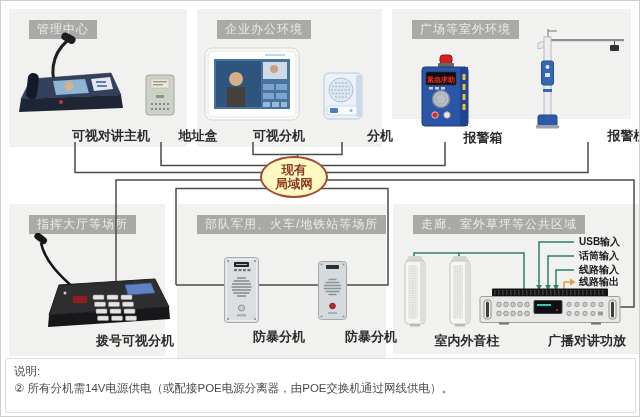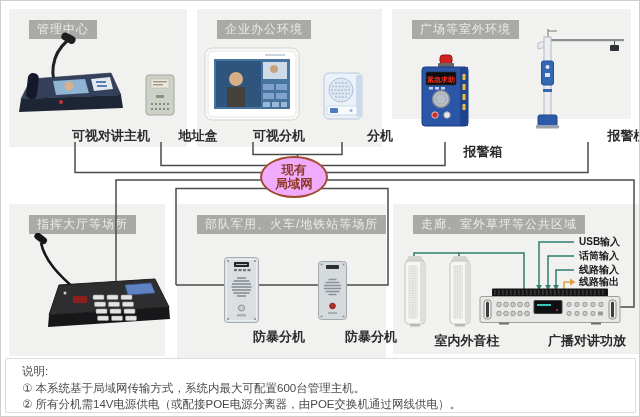--- a/index.html
+++ b/index.html
@@ -18,29 +18,29 @@
   .device{position:absolute;z-index:3;}
   .dev-label{
     position:absolute;transform:translateX(-50%);z-index:3;
     font-size:13px;font-weight:600;color:#2b2b2b;white-space:nowrap;margin-left:38px;
   }
   .io-label{
     position:absolute;z-index:3;font-size:10px;font-weight:600;color:#1c1c1c;white-space:nowrap;
   }
   #lan-node{
     position:absolute;left:259px;top:155px;width:68px;height:42px;
-    background:#f0abfc;border:2px solid #a34b30;border-radius:50%;
+    background:#fef9c3;border:2px solid #a34b30;border-radius:50%;
     display:flex;flex-direction:column;align-items:center;justify-content:center;
     z-index:4;box-sizing:border-box;
   }
   #lan-node span{font-size:12.5px;font-weight:bold;color:#8c3822;line-height:14px;}
   #notes{
     position:absolute;left:4px;top:357px;width:631px;height:55px;background:#ffffff;
     border:1px solid #dcdcda;border-radius:2px;box-sizing:border-box;
-    padding:4px 16px;z-index:3;
+    padding:4px 8px;z-index:3;
   }
   #notes div{font-size:11.5px;color:#4a4a4a;line-height:16.5px;white-space:nowrap;}
 </style>
 </head>
 <body>
 
 <div id="stage">
 
   <div class="panel" style="left:8px;top:8px;width:178px;height:138px">
     <span class="panel-header">管理中心</span>
@@ -338,36 +338,36 @@
     </g>
     <rect x="119" y="23.5" width="5" height="4" fill="#9b9c98"></rect>
     <rect x="20" y="34.5" width="10" height="2" fill="#707070"></rect>
     <rect x="112" y="34.5" width="10" height="2" fill="#707070"></rect>
   </svg>
 
   <div class="dev-label" style="left:72px;top:126px">可视对讲主机</div>
   <div class="dev-label" style="left:159px;top:126px">地址盒</div>
   <div class="dev-label" style="left:240px;top:126px">可视分机</div>
   <div class="dev-label" style="left:341px;top:126px">分机</div>
-  <div class="dev-label" style="left:444px;top:142px">报警箱</div>
+  <div class="dev-label" style="left:444px;top:128px">报警箱</div>
   <div class="dev-label" style="left:588px;top:126px">报警柱</div>
+  <div class="dev-label" style="left:96px;top:331px">拨号可视分机</div>
   <div class="dev-label" style="left:240px;top:327px">防暴分机</div>
   <div class="dev-label" style="left:332px;top:327px">防暴分机</div>
   <div class="dev-label" style="left:428px;top:331px">室内外音柱</div>
   <div class="dev-label" style="left:548px;top:331px">广播对讲功放</div>
 
   <div id="lan-node">
     <span>现有</span>
     <span>局域网</span>
   </div>
 
   <div class="io-label" style="left:578px;top:234px">USB输入</div>
   <div class="io-label" style="left:578px;top:248px">话筒输入</div>
   <div class="io-label" style="left:578px;top:262px">线路输入</div>
   <div class="io-label" style="left:578px;top:274px">线路输出</div>
 
   <div id="notes">
     <div>说明:</div>
-    <div>① 本系统基于局域网传输方式，系统内最大可配置600台管理主机。</div>
     <div>② 所有分机需14V电源供电（或配接POE电源分离器，由POE交换机通过网线供电）。</div>
   </div>
 
 </div>
 
 </body></html>

